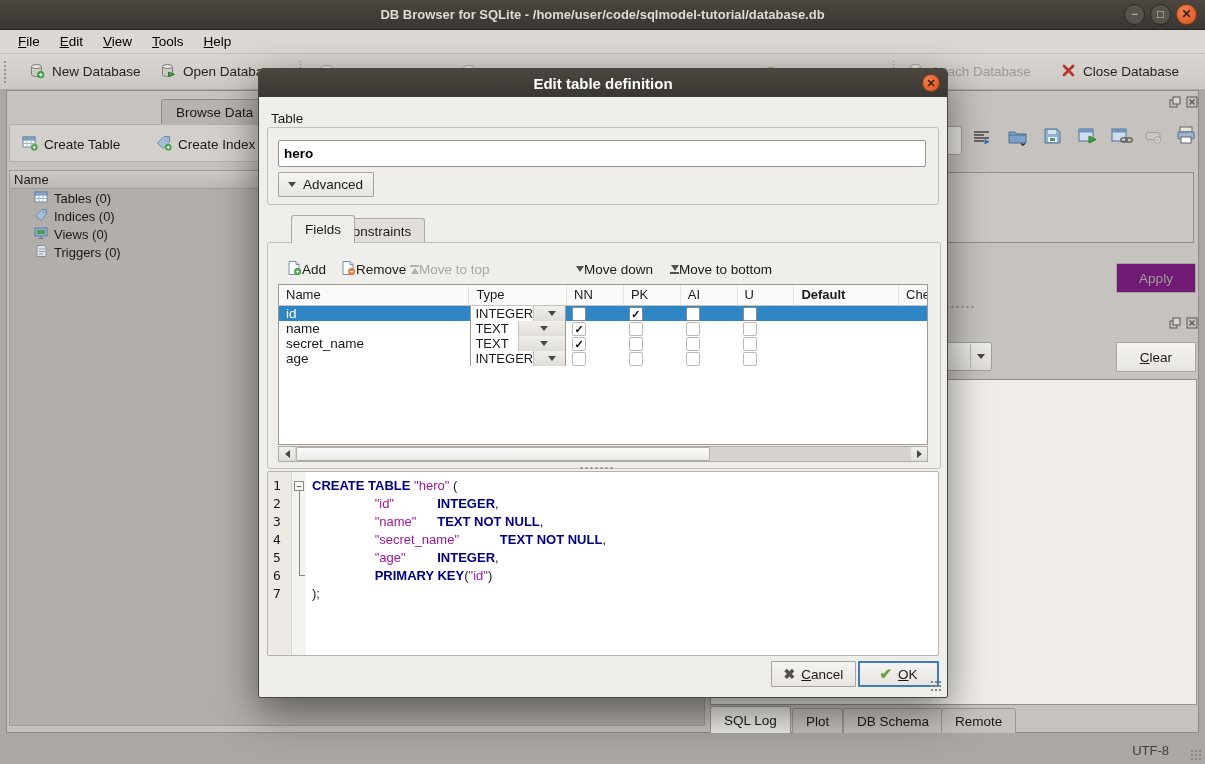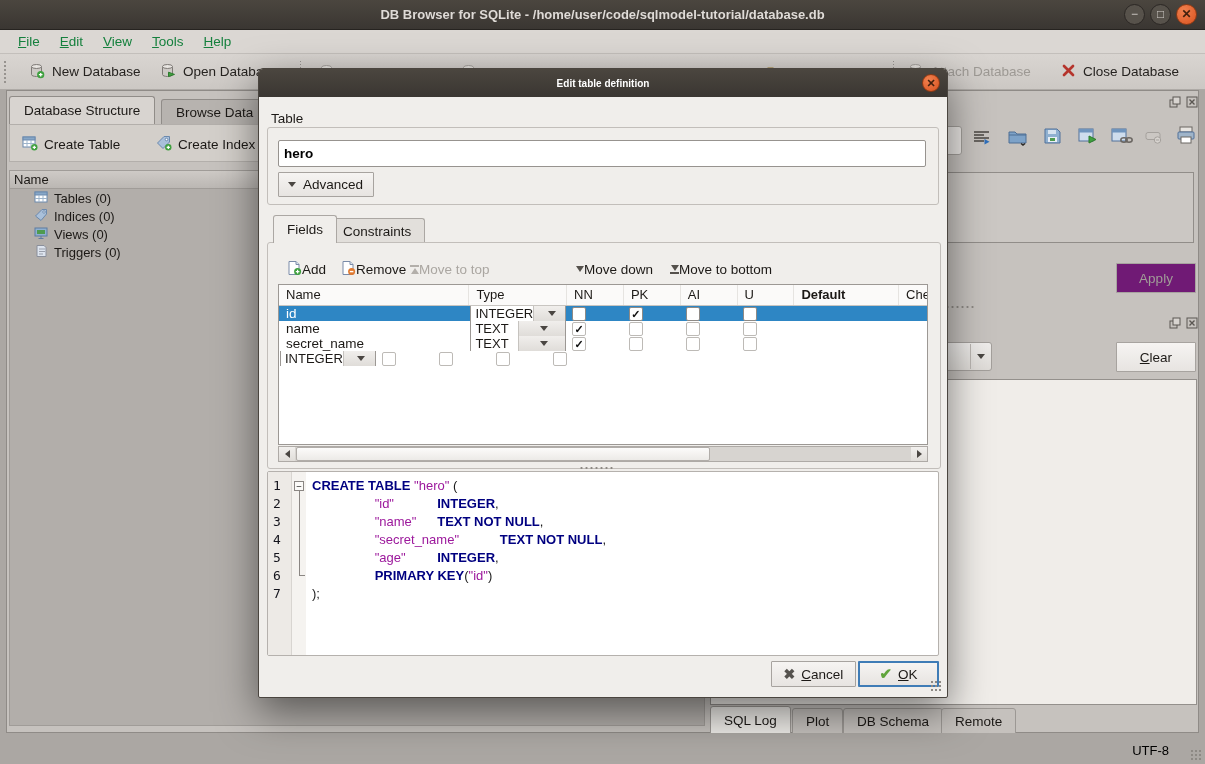--- a/index.html
+++ b/index.html
@@ -14,21 +14,21 @@
     display:flex; align-items:center; justify-content:center; }
   #win-title { color:#dfdbd7; font-weight:bold; font-size:13px; }
   #winbtns { position:absolute; right:8px; top:4px; display:flex; gap:5px; }
   .winbtn { width:21px; height:21px; border-radius:50%; background:#57524b; border:1px solid #2b2724;
     color:#cfcbc7; font-size:12px; line-height:18px; text-align:center; }
   .winbtn.close { background:radial-gradient(circle at 35% 30%, #f0814f, #d9521f); border-color:#8f3a14; color:#43200d; font-weight:bold; }
 
   
   #menubar { left:0; top:30px; width:1205px; height:24px; background:#dbd7d3;
     border-bottom:1px solid #c3bfbb; display:flex; align-items:center; padding-left:8px; }
-  .menu-item { display:inline-block; padding:2px 10px; font-size:13.5px; color:#15803d; }
+  .menu-item { display:inline-block; padding:2px 10px; font-size:13.5px; color:#000000; }
   .ful::first-letter { text-decoration:underline; }
 
   
   #toolbar { left:0; top:54px; width:1205px; height:36px;
     background:linear-gradient(#d9d5d1,#ccc8c4); border-bottom:1px solid #aeaaa6; }
   .tb-handle { position:absolute; left:3px; top:6px; width:4px; height:24px;
     background-image:radial-gradient(circle,#97938f 1px,transparent 1.2px); background-size:4px 4px; }
   .tbtn { position:absolute; top:0; height:35px; display:flex; align-items:center; gap:7px;
     font-size:13.5px; color:#262320; padding:0 4px; }
   .tbtn.disabled { color:#9d9994; }
@@ -66,44 +66,44 @@
     border-left:1px solid #bab6b2; display:flex; align-items:center; justify-content:center; }
   .arr-down { width:0; height:0; border-left:4px solid transparent; border-right:4px solid transparent;
     border-top:5px solid #4a4642; }
   #log-view { left:710px; top:379px; width:487px; height:326px; background:#f0ede9; border:1px solid #94908c; }
   .btab { position:absolute; border:1px solid #9c9894; border-radius:3px 3px 0 0; padding:0 13px;
     display:flex; align-items:center; font-size:13.5px; background:#c5c1bd; }
   .btab.active { background:#edebe7; }
 
   
   #statusbar { left:0; top:733px; width:1205px; height:31px; background:#aba7a3; }
-  #encoding { position:absolute; right:36px; top:10px; color:#000000; font-size:13px; }
+  #encoding { position:absolute; right:36px; top:10px; color:#404040; font-size:13px; }
   .grip { position:absolute; right:3px; bottom:3px; width:12px; height:12px;
     background-image:radial-gradient(circle,#8d8984 1px,transparent 1.2px); background-size:4px 4px; }
 
   
   #dialog { left:258px; top:68px; width:690px; height:630px; background:#f0eeeb;
     border:1px solid #4a453f; border-radius:5px 5px 2px 2px; box-shadow:0 14px 40px rgba(0,0,0,.5); z-index:60; }
   #dlg-titlebar { position:absolute; left:0; top:0; width:100%; height:28px;
     background:linear-gradient(#4b463f,#3a3632); border-radius:4px 4px 0 0;
     display:flex; align-items:center; justify-content:center; }
-  #dlg-title { color:#fff; font-weight:bold; font-size:10px; }
+  #dlg-title { color:#fff; font-weight:bold; font-size:15px; }
   #dlg-close { position:absolute; right:7px; top:5px; width:18px; height:18px; border-radius:50%;
     background:radial-gradient(circle at 35% 30%, #f0814f, #d9521f); border:1px solid #8f3a14;
     color:#43200d; font-weight:bold; font-size:11px; line-height:16px; text-align:center; }
 
   .gbox { position:absolute; border:1px solid #c2beba; border-radius:3px; background:#f0eeeb; }
   #dlg-table-label { left:12px; top:42px; font-size:13.5px; }
   #table-input { left:19px; top:71px; width:648px; height:27px; border:1px solid #97938f; border-radius:2px;
     background:#fff; font-weight:bold; font-size:13.5px; padding:0 5px; color:#000; }
   #advanced-btn { left:19px; top:103px; width:96px; height:25px; gap:7px; padding:0 9px; justify-content:flex-start; }
 
   .dtab { position:absolute; border:1px solid #aba7a3; border-bottom:none; border-radius:3px 3px 0 0;
     padding:0 13px; display:flex; align-items:center; font-size:13.5px; }
-  #dtab-fields { left:14px; top:146px; height:28px; background:#f0eeeb; z-index:2; }
+  #dtab-fields { left:32px; top:146px; height:28px; background:#f0eeeb; z-index:2; }
   #dtab-constraints { left:70px; top:149px; height:25px; background:#e2dfdb; }
 
   #fields-frame { left:8px; top:173px; width:674px; height:227px; }
   .ft-btn { position:absolute; top:14px; height:24px; display:flex; align-items:center; font-size:13.5px; }
   .ft-btn.disabled { color:#aaa6a1; }
   .mv-ico { display:inline-flex; flex-direction:column; align-items:center; gap:1px; }
   .mv-bar { width:9px; height:2px; background:currentColor; }
   .tri-u { width:0; height:0; border-left:4.5px solid transparent; border-right:4.5px solid transparent; border-bottom:6px solid currentColor; }
   .tri-d { width:0; height:0; border-left:4.5px solid transparent; border-right:4.5px solid transparent; border-top:6px solid currentColor; }
   .mv-on { color:#55514c; } .mv-off { color:#b3afaa; }
@@ -238,23 +238,20 @@
         <svg width="15" height="15" viewBox="0 0 15 15">
             <path d="M3 3l9 9M12 3l-9 9" stroke="#b5342c" stroke-width="2.7" stroke-linecap="round"></path>
           </svg>
       </span>
       <span>Close Database</span>
     </div>
   </div>
 
   <div class="abs" id="content">
 
-    <div class="mtab" id="tab-structure">
-      <span>Database Structure</span>
-    </div>
     <div class="mtab" id="tab-browse">
       <span>Browse Data</span>
     </div>
 
     <div class="abs" id="left-toolbar">
       <div class="flatbtn" style="left:12px;">
         <span>
           <svg width="16" height="16" viewBox="0 0 16 16">
               <rect x="1" y="2" width="12" height="10" fill="#fff" stroke="#6b89ad"></rect>
               <rect x="1" y="2" width="12" height="3" fill="#87a7c7" stroke="#6b89ad"></rect>
@@ -596,20 +593,21 @@
               <span class="cb"></span>
             </div>
           <div class="cell c-chk">
               <span class="cb"></span>
             </div>
           <div class="cell c-def"></div>
           <div class="cell c-last"></div>
         </div>
 
         <div class="trow">
+          <div class="cell c-name">age</div>
           <div class="cell c-type">
               <div class="combo">
             <span>INTEGER</span>
             <span class="combo-btn">
                   <i class="arr-down"></i>
                 </span>
               </div>
             </div>
           <div class="cell c-chk">
               <span class="cb"></span>

